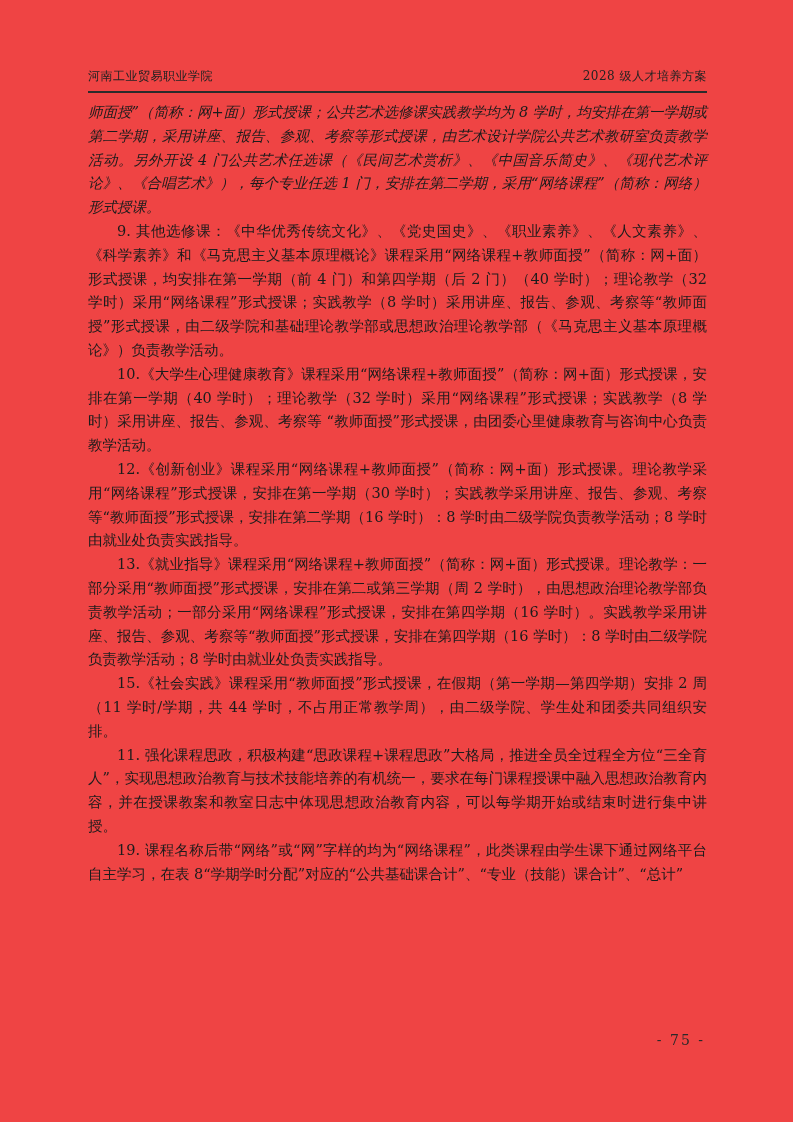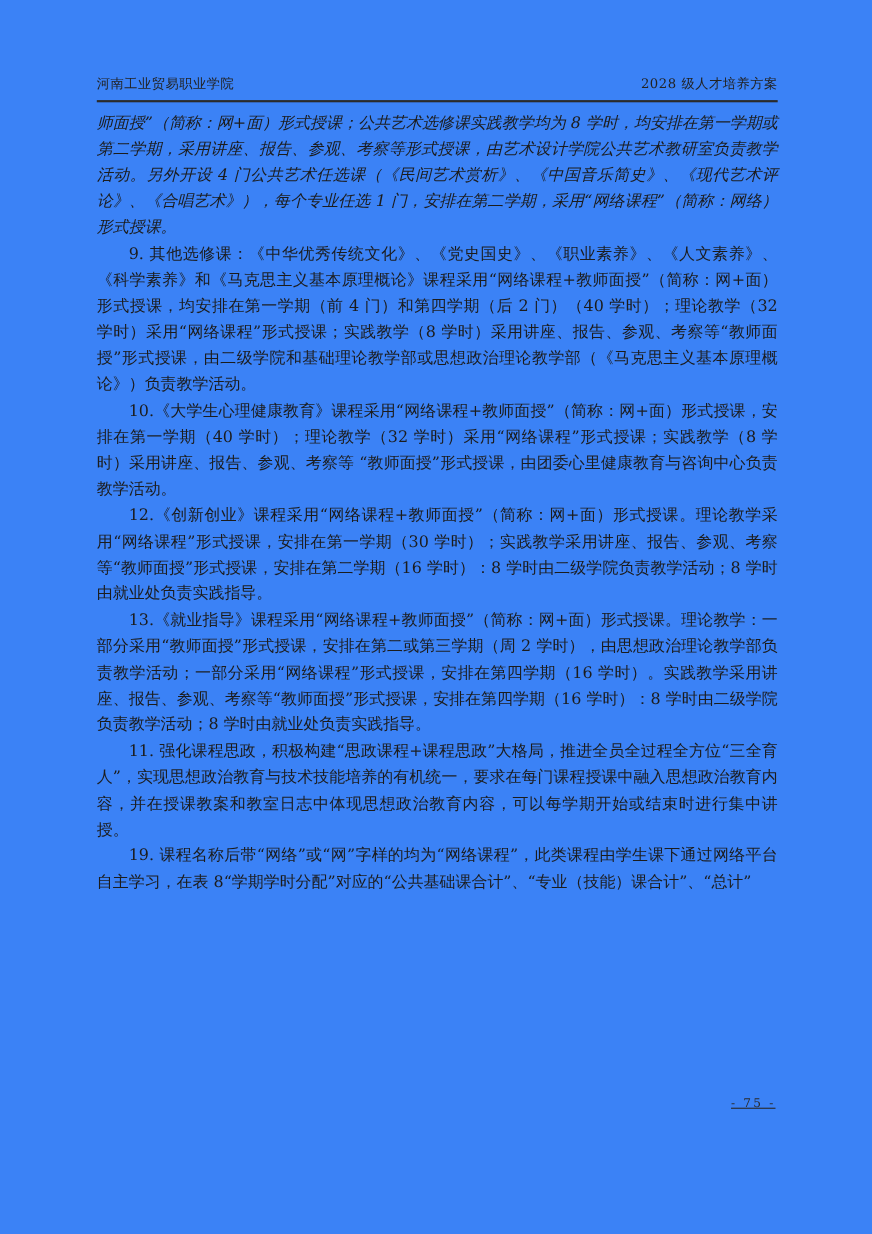--- a/index.html
+++ b/index.html
@@ -4,21 +4,21 @@
 <style>
   html, body {
     margin: 0;
     padding: 0;
     background: #ffffff;
   }
   .page {
     position: relative;
     width: 793px;
     height: 1122px;
-    background: #3b82f6;
+    background: #ef4444;
     font-family: "DejaVu Serif", "Liberation Serif", serif;
     color: #1e1e1e;
     overflow: hidden;
   }
   .header {
     position: absolute;
     left: 88px;
     top: 68px;
     width: 619px;
     display: flex;
@@ -45,43 +45,43 @@
     margin: 0;
     padding: 0;
     text-indent: 2em;
   }
   .para.no-indent {
     text-indent: 0;
     font-style: italic;
   }
   .footer {
     position: absolute;
-    top: 996px;
+    top: 1032px;
     right: 88px;
-    font-size: 11px;
+    font-size: 14px;
     letter-spacing: 2px;
     color: #2a2a2a;
-    text-decoration: underline;
   }
 </style>
 </head>
 <body>
 
 <div class="page">
   <div class="header">
     <span>河南工业贸易职业学院</span>
     <span>2028 级人才培养方案</span>
   </div>
 
   <div class="doc-body" id="doc-body">
       <p class="para no-indent">师面授”（简称：网+面）形式授课；公共艺术选修课实践教学均为 8 学时，均安排在第一学期或第二学期，采用讲座、报告、参观、考察等形式授课，由艺术设计学院公共艺术教研室负责教学活动。另外开设 4 门公共艺术任选课（《民间艺术赏析》、《中国音乐简史》、《现代艺术评论》、《合唱艺术》），每个专业任选 1 门，安排在第二学期，采用“网络课程”（简称：网络）形式授课。</p>
       <p class="para">9. 其他选修课：《中华优秀传统文化》、《党史国史》、《职业素养》、《人文素养》、《科学素养》和《马克思主义基本原理概论》课程采用“网络课程+教师面授”（简称：网+面）形式授课，均安排在第一学期（前 4 门）和第四学期（后 2 门）（40 学时）；理论教学（32 学时）采用“网络课程”形式授课；实践教学（8 学时）采用讲座、报告、参观、考察等“教师面授”形式授课，由二级学院和基础理论教学部或思想政治理论教学部（《马克思主义基本原理概论》）负责教学活动。</p>
       <p class="para">10.《大学生心理健康教育》课程采用“网络课程+教师面授”（简称：网+面）形式授课，安排在第一学期（40 学时）；理论教学（32 学时）采用“网络课程”形式授课；实践教学（8 学时）采用讲座、报告、参观、考察等 “教师面授”形式授课，由团委心里健康教育与咨询中心负责教学活动。</p>
       <p class="para">12.《创新创业》课程采用“网络课程+教师面授”（简称：网+面）形式授课。理论教学采用“网络课程”形式授课，安排在第一学期（30 学时）；实践教学采用讲座、报告、参观、考察等“教师面授”形式授课，安排在第二学期（16 学时）：8 学时由二级学院负责教学活动；8 学时由就业处负责实践指导。</p>
       <p class="para">13.《就业指导》课程采用“网络课程+教师面授”（简称：网+面）形式授课。理论教学：一部分采用“教师面授”形式授课，安排在第二或第三学期（周 2 学时），由思想政治理论教学部负责教学活动；一部分采用“网络课程”形式授课，安排在第四学期（16 学时）。实践教学采用讲座、报告、参观、考察等“教师面授”形式授课，安排在第四学期（16 学时）：8 学时由二级学院负责教学活动；8 学时由就业处负责实践指导。</p>
+      <p class="para">15.《社会实践》课程采用“教师面授”形式授课，在假期（第一学期—第四学期）安排 2 周（11 学时/学期，共 44 学时，不占用正常教学周），由二级学院、学生处和团委共同组织安排。</p>
       <p class="para">11. 强化课程思政，积极构建“思政课程+课程思政”大格局，推进全员全过程全方位“三全育人”，实现思想政治教育与技术技能培养的有机统一，要求在每门课程授课中融入思想政治教育内容，并在授课教案和教室日志中体现思想政治教育内容，可以每学期开始或结束时进行集中讲授。</p>
       <p class="para">19. 课程名称后带“网络”或“网”字样的均为“网络课程”，此类课程由学生课下通过网络平台自主学习，在表 8“学期学时分配”对应的“公共基础课合计”、“专业（技能）课合计”、“总计”</p>
     </div>
 
   <div class="footer">
     <span>- 75 -</span>
   </div>
 </div>
 
 </body></html>

